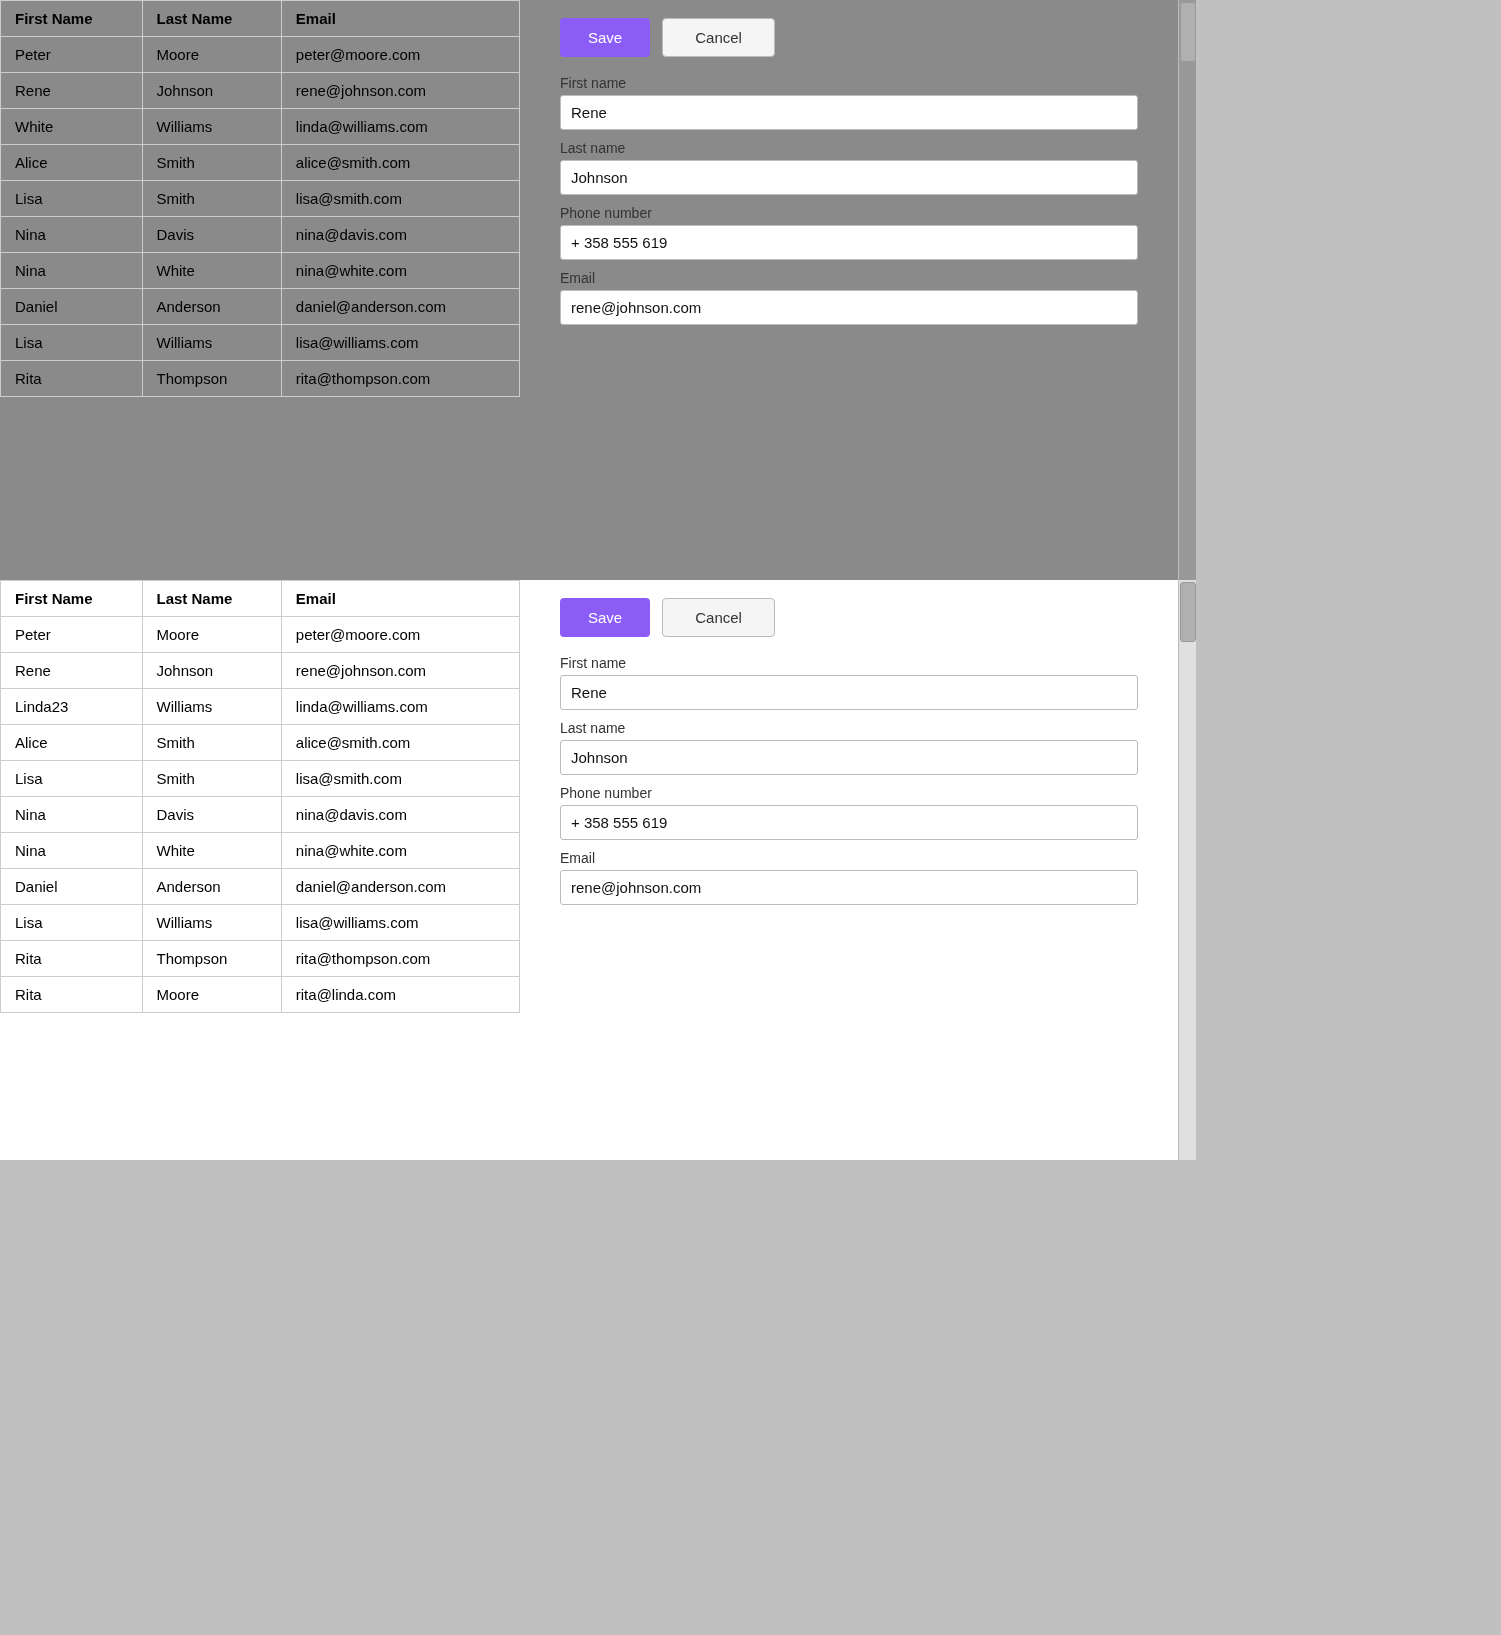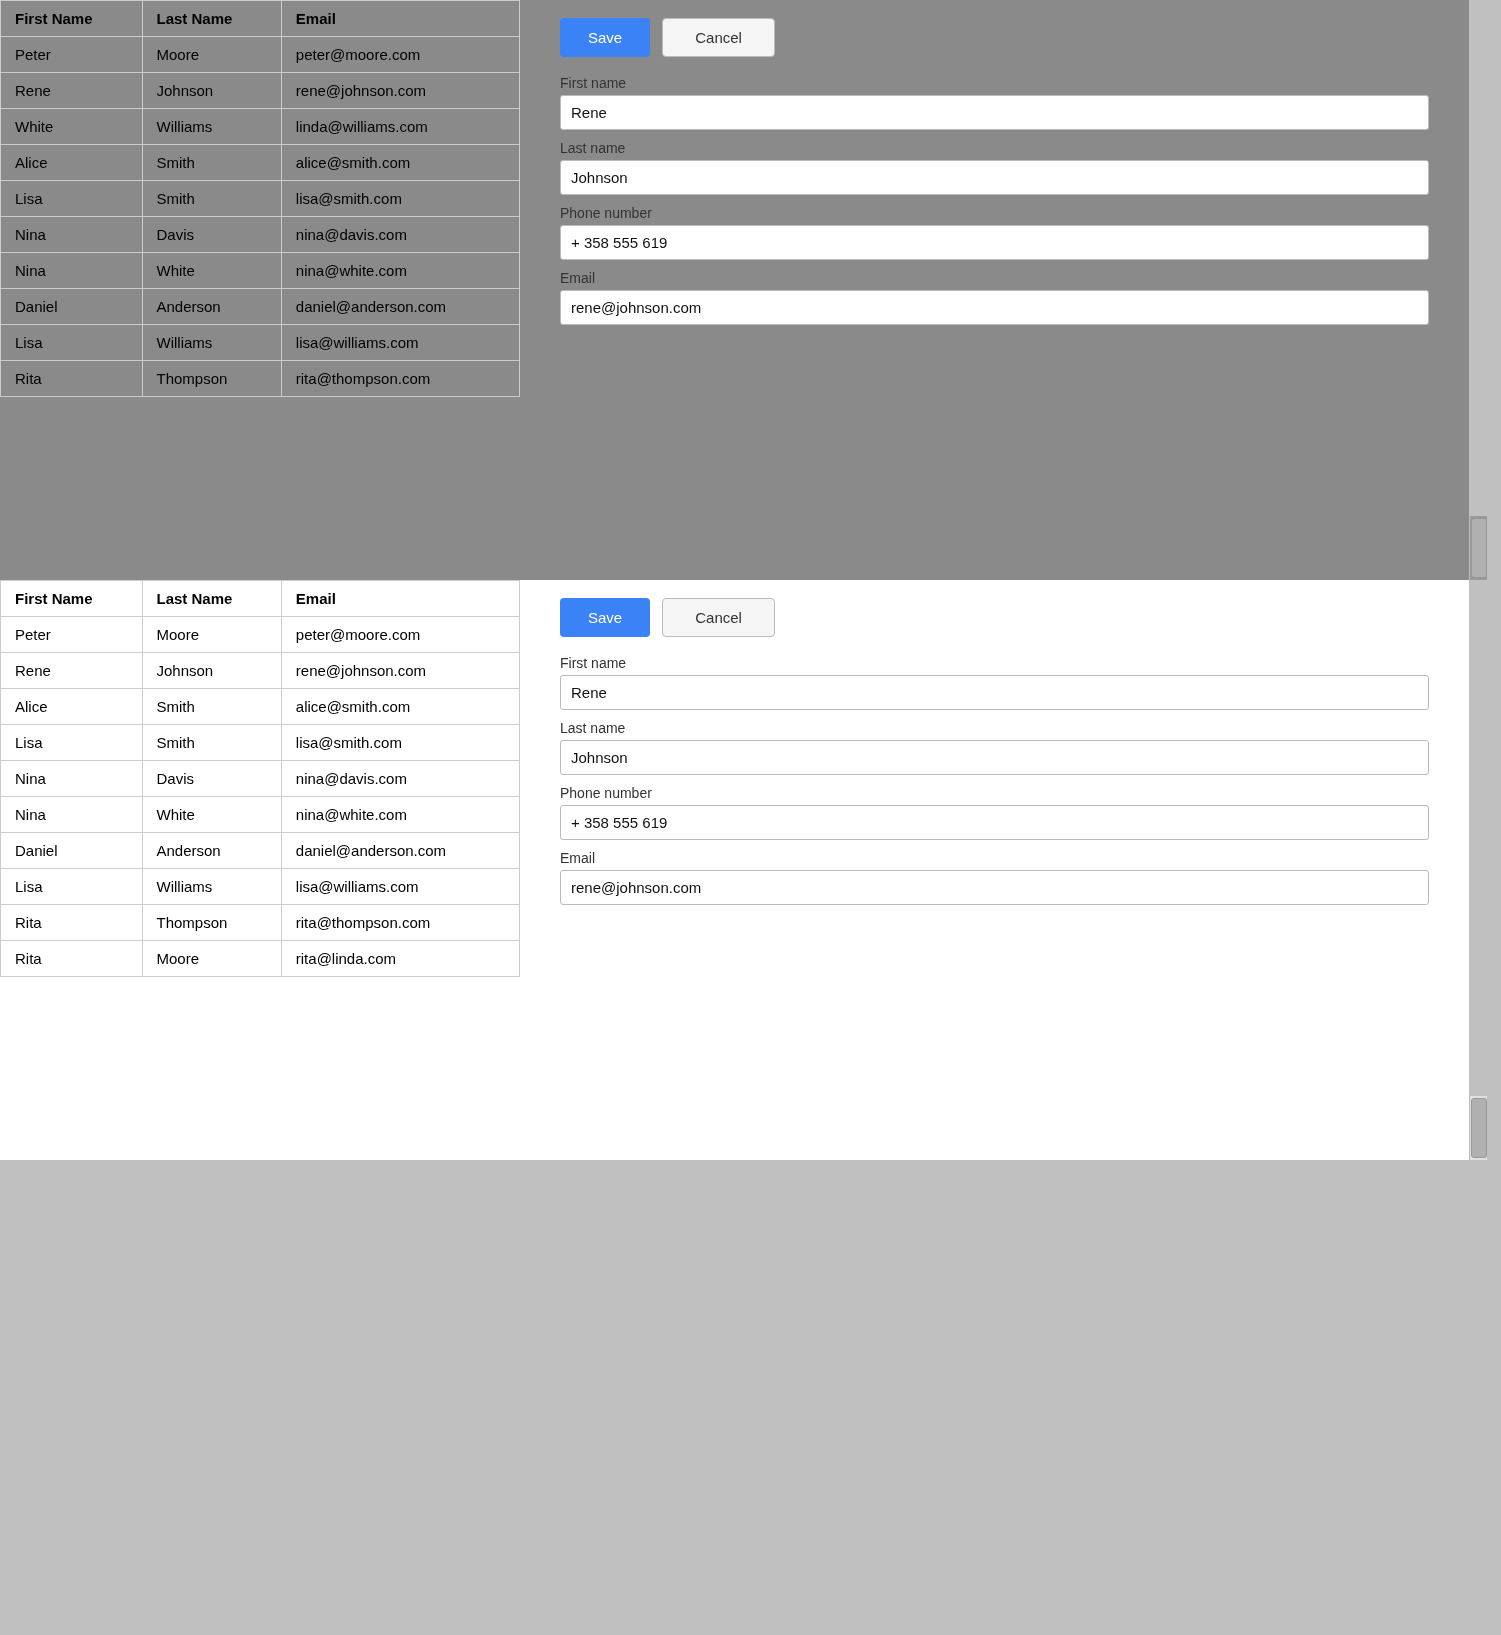--- a/index.html
+++ b/index.html
@@ -35,21 +35,21 @@
       white-space: nowrap;
     }
 
     .btn-row {
       display: flex;
       gap: 12px;
       margin-bottom: 8px;
     }
 
     .btn-save {
-      background: #3b82f6;
+      background: #8b5cf6;
       color: #fff;
       border: none;
       padding: 10px 28px;
       font-size: 15px;
       font-weight: 500;
       border-radius: 4px;
       cursor: pointer;
     }
 
     .btn-cancel {
@@ -103,22 +103,21 @@
       min-height: 580px;
     }
 
     .bottom-section {
       background: #ffffff;
       min-height: 580px;
     }
 
     .half-layout {
       display: flex;
-      width: 1487px;
-      align-items: flex-end;
+      width: 1196px;
     }
 
     .scrollbar-container {
       width: 18px;
       background: #e0e0e0;
       border-left: 1px solid #bbb;
       position: relative;
     }
 
     .scrollbar-container-top {
@@ -238,20 +237,25 @@
             <td>Peter</td>
             <td>Moore</td>
             <td>peter@moore.com</td>
           </tr>
           <tr class="selected">
             <td>Rene</td>
             <td>Johnson</td>
             <td>rene@johnson.com</td>
           </tr>
           <tr>
+            <td>Linda23</td>
+            <td>Williams</td>
+            <td>linda@williams.com</td>
+          </tr>
+          <tr>
             <td>Alice</td>
             <td>Smith</td>
             <td>alice@smith.com</td>
           </tr>
           <tr>
             <td>Lisa</td>
             <td>Smith</td>
             <td>lisa@smith.com</td>
           </tr>
           <tr>

